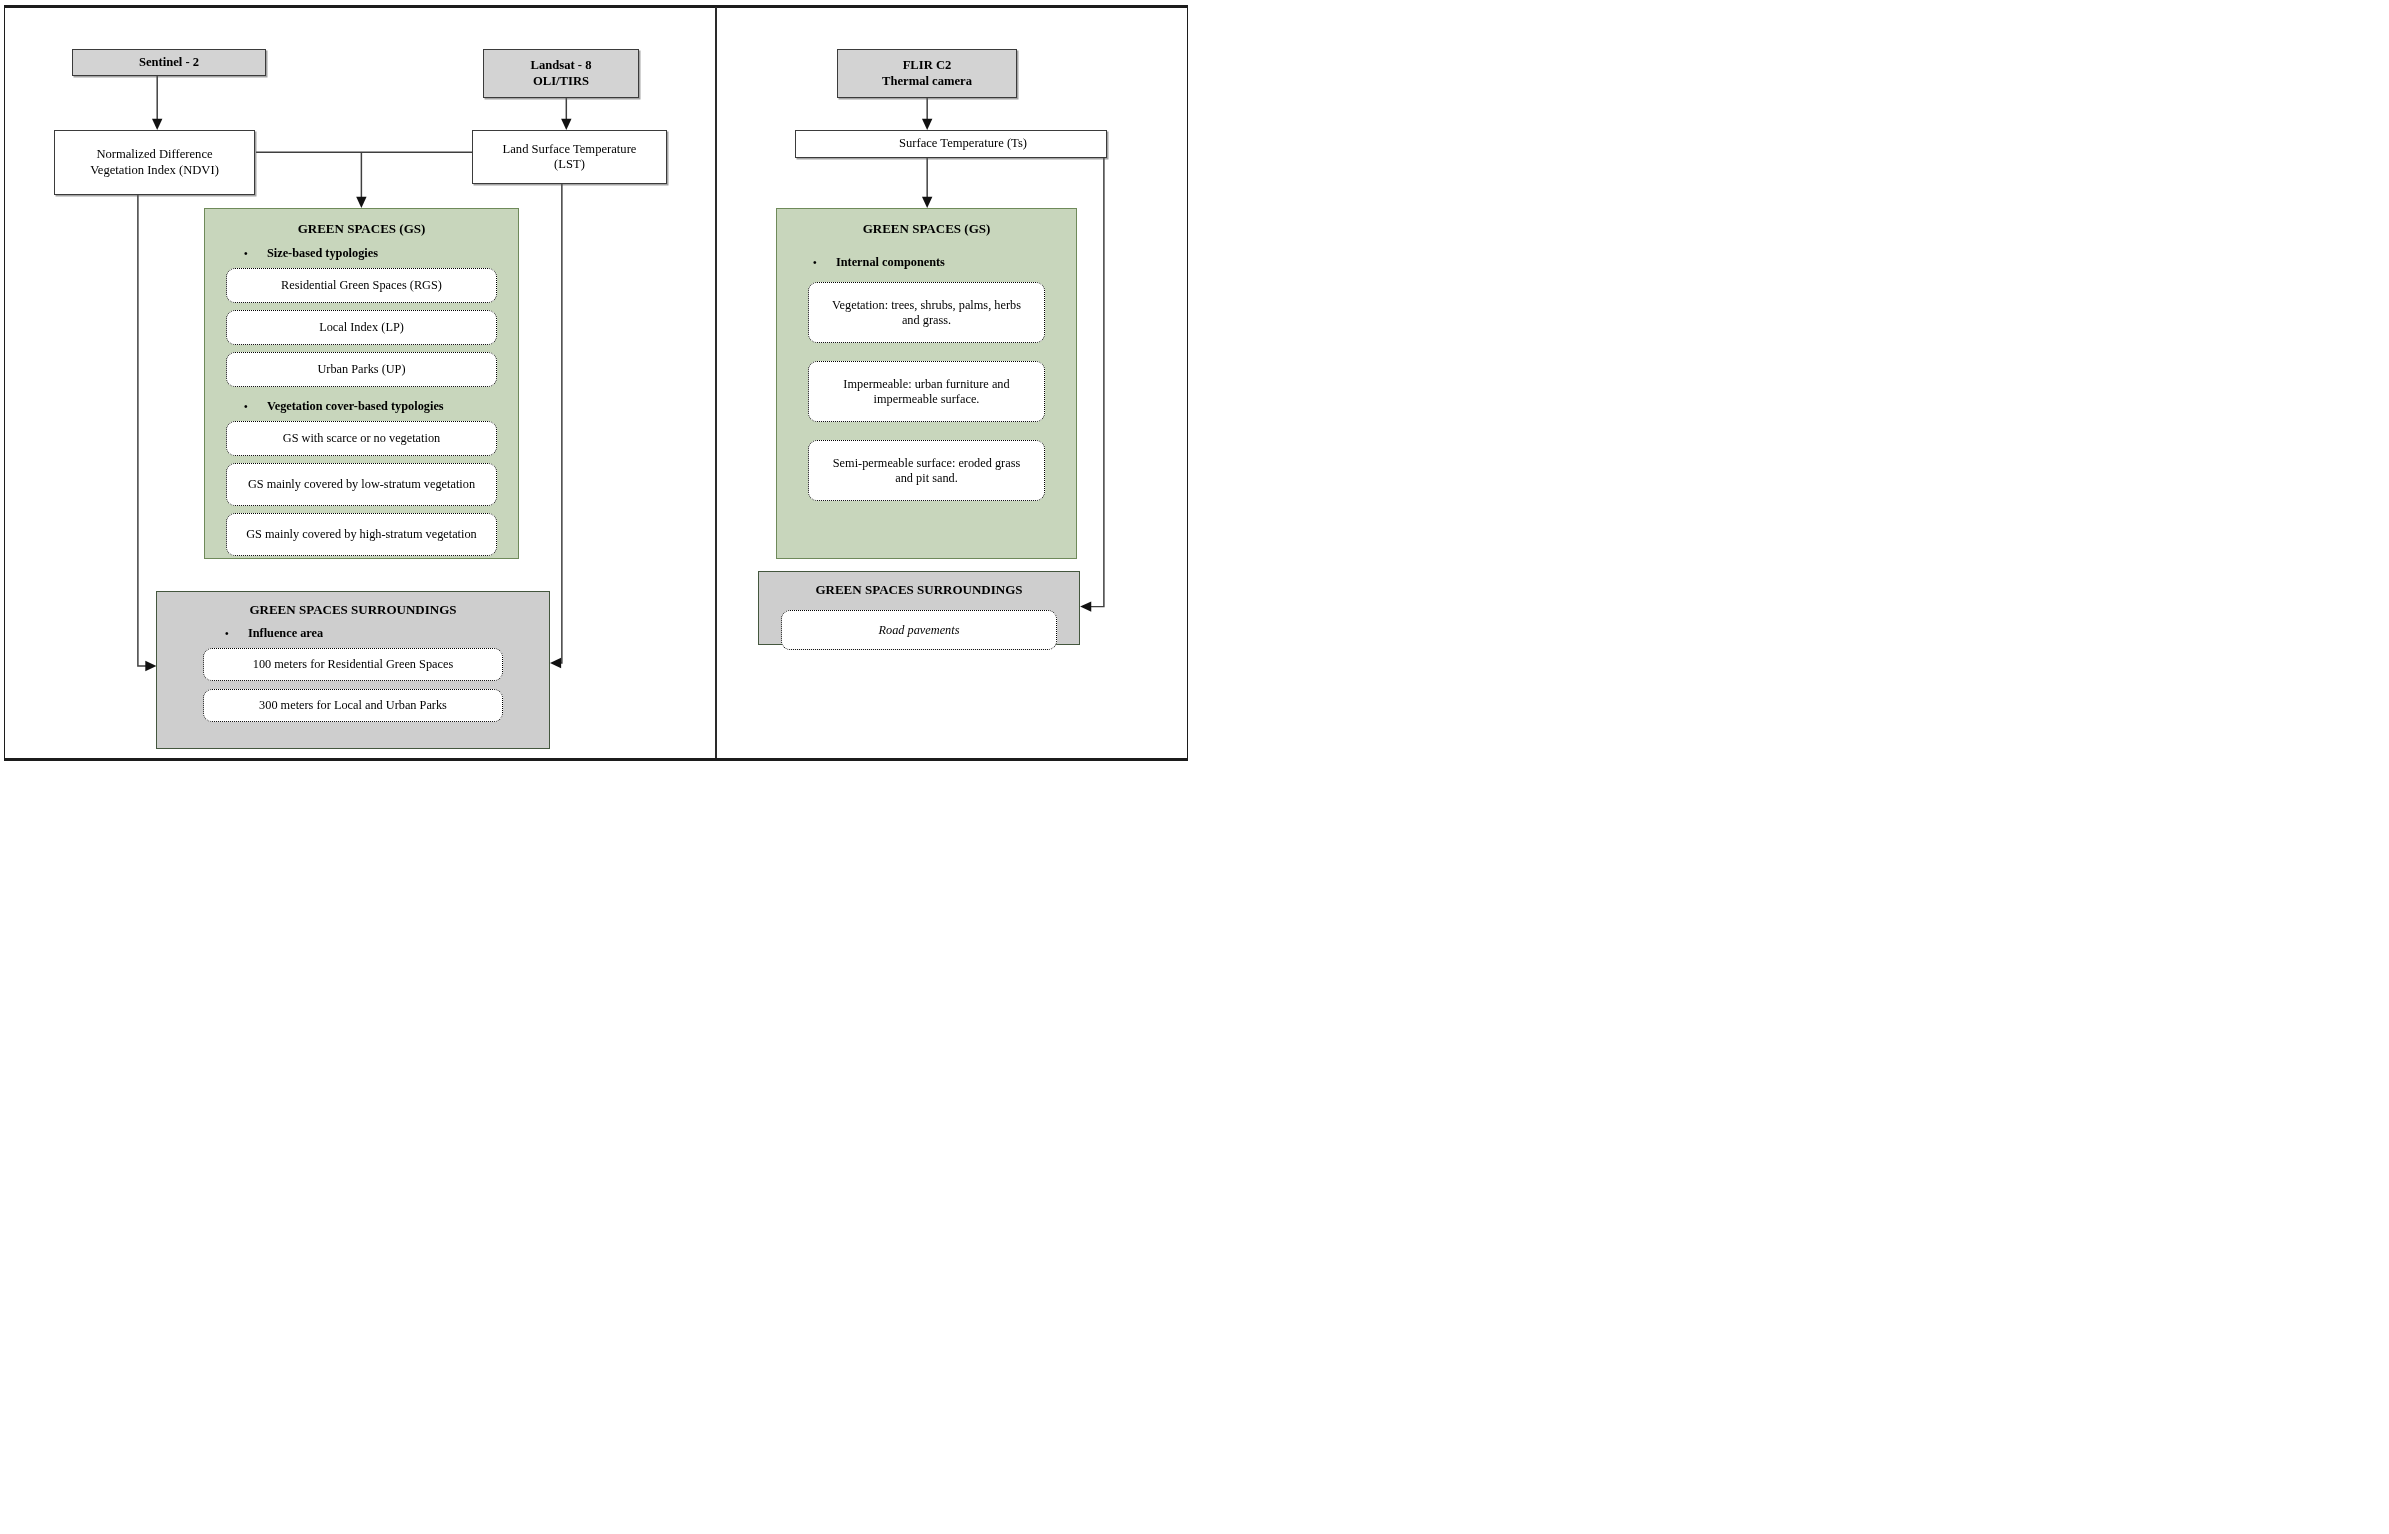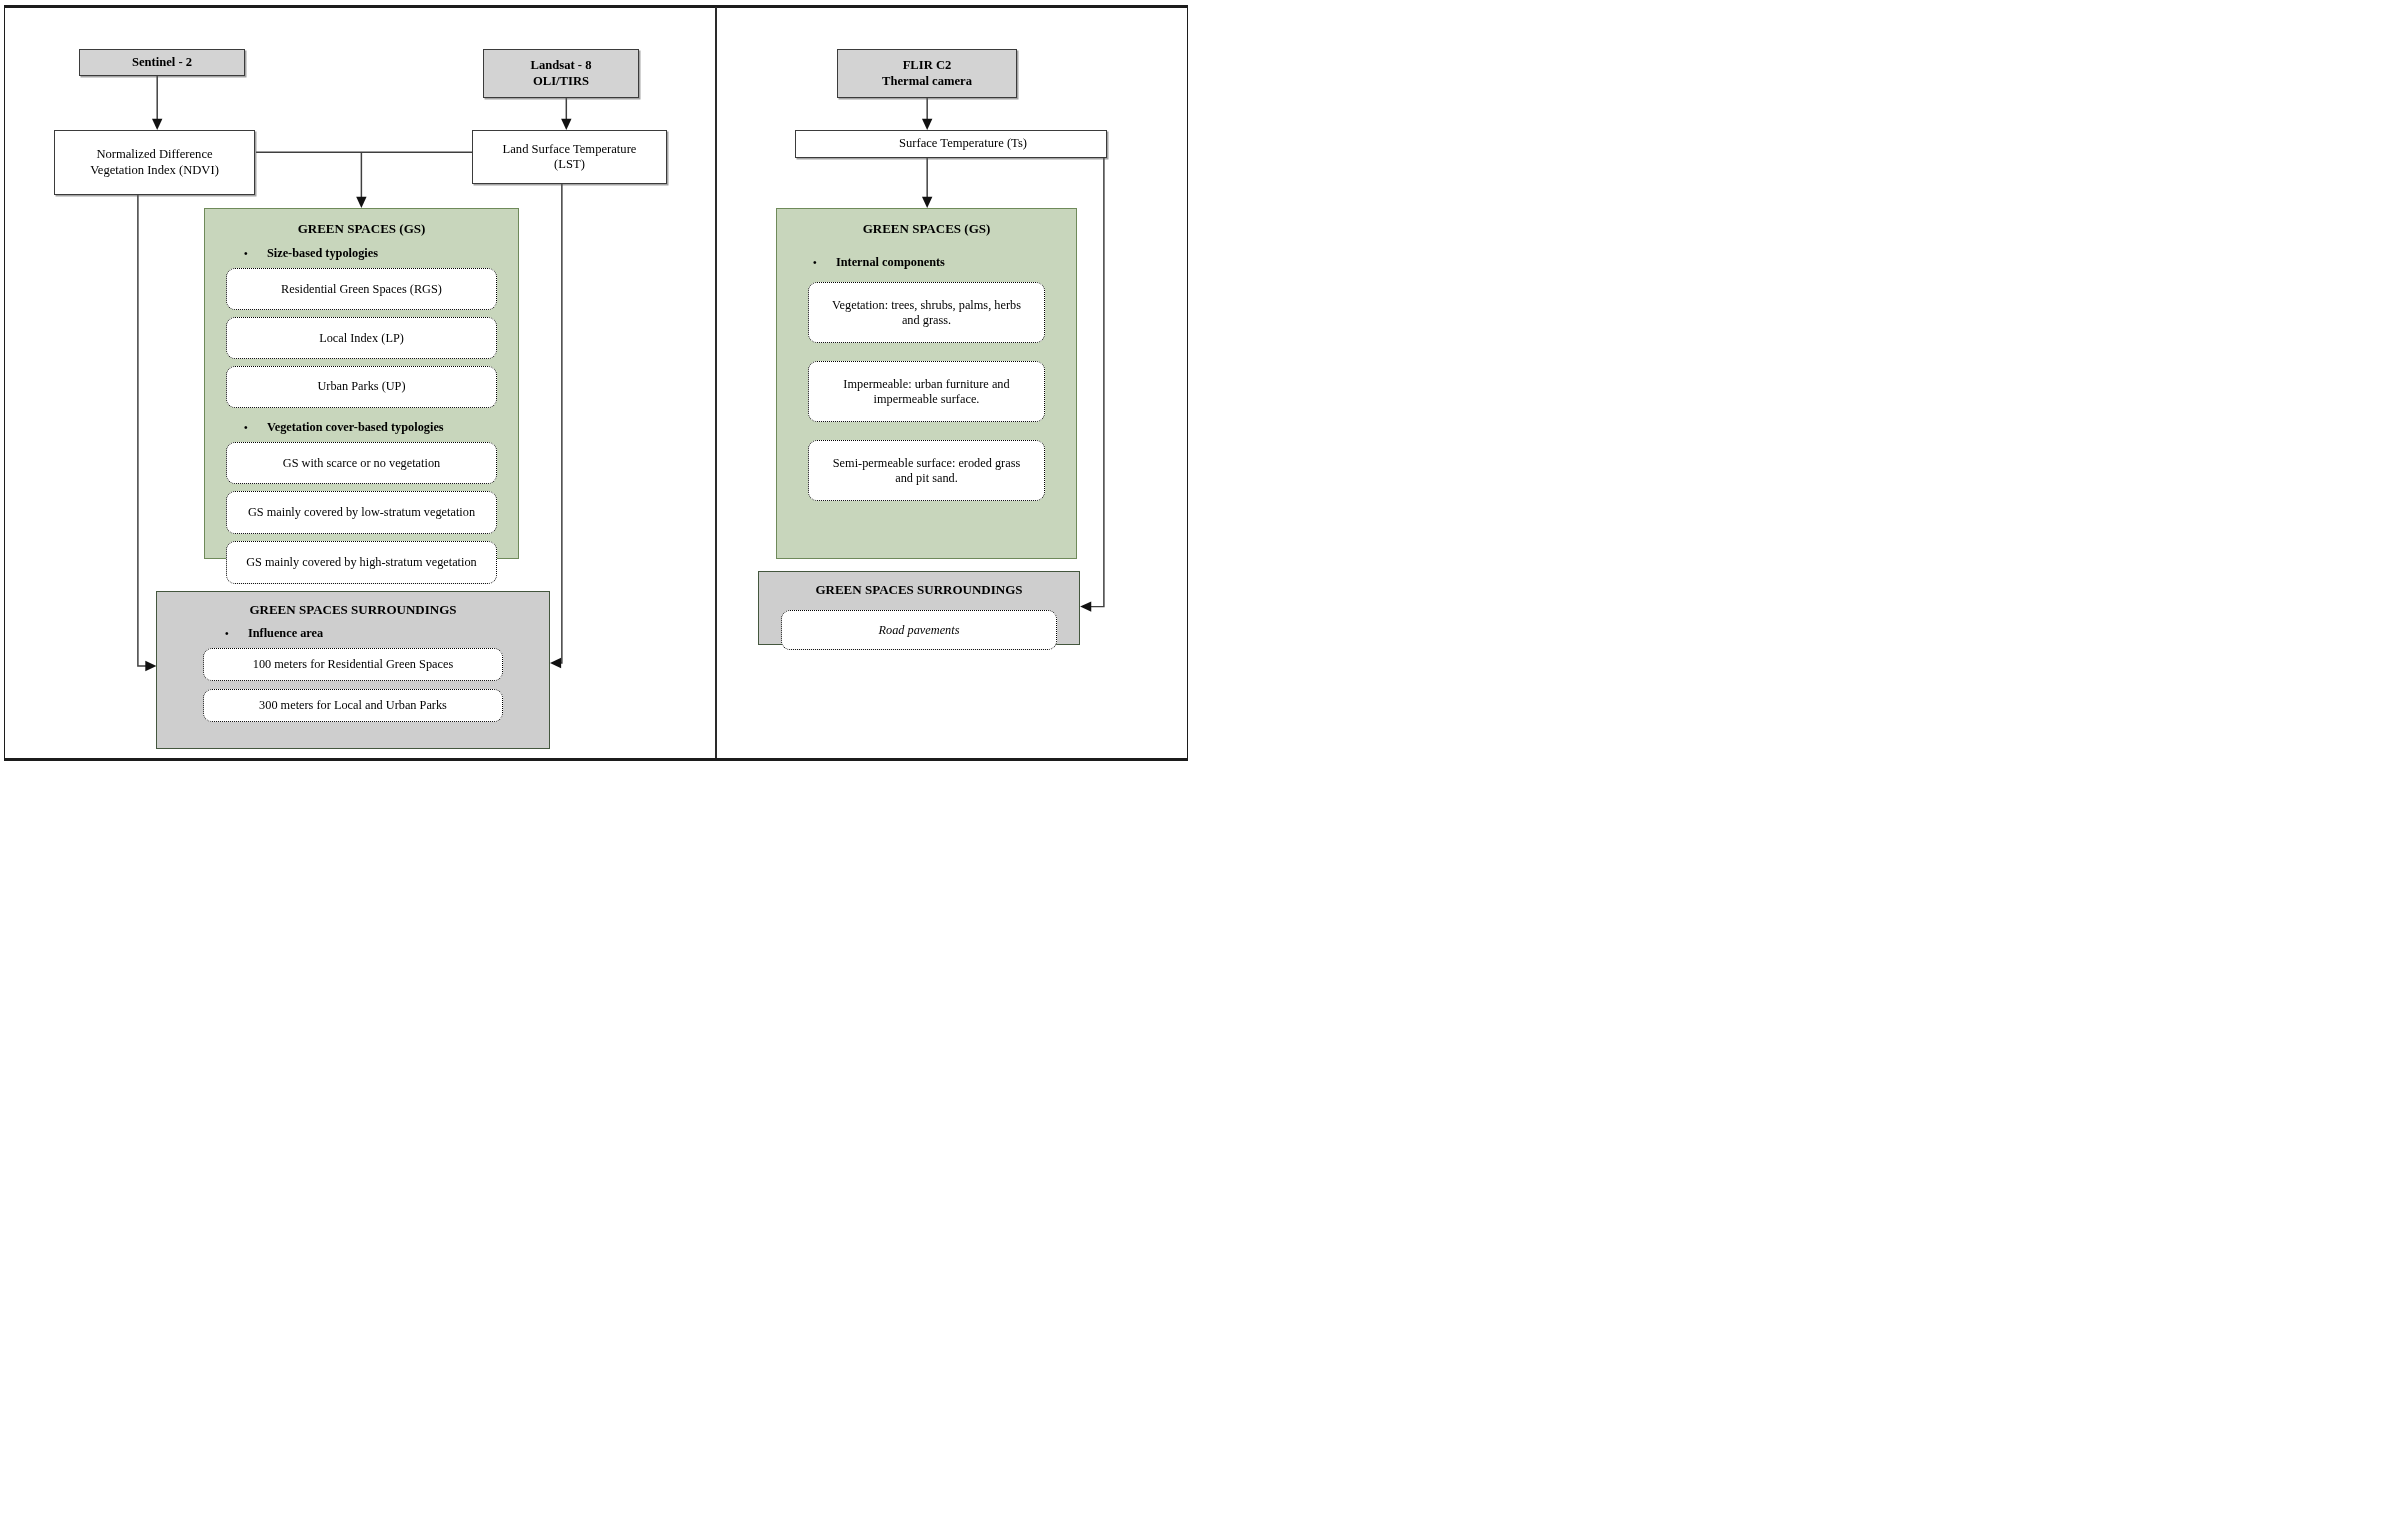--- a/index.html
+++ b/index.html
@@ -27,21 +27,21 @@
   .bulletrow{display:flex;align-items:baseline;font-weight:bold;font-size:12.3px;}
   .bulletdot{font-size:10.4px;margin-right:19.3px;}
   .dotted{box-sizing:border-box;background:#fff;border:1.8px dotted #000;border-radius:9px;
           display:flex;align-items:center;justify-content:center;text-align:center;
           font-size:12.3px;line-height:1.22;padding:1.5px 10.4px;}
   .italic{font-style:italic;}
   
   .greenL{left:204px;top:208px;width:315px;height:351px;padding-top:12px;}
   .greenL .bigtitle{margin-bottom:9px;}
   .greenL .bulletrow{padding-left:39px;margin-bottom:7.4px;}
-  .greenL .dotted{margin:0 21px 6.7px 21px;height:42px;}
+  .greenL .dotted{margin:0 21px 6.7px 21px;height:35px;}
   .greenL .dotted.two{height:43px;}
   .greenL .b2{margin-top:12px;}
   
   .greenR{left:776px;top:208px;width:301px;height:351px;padding-top:12px;}
   .greenR .bigtitle{margin-bottom:18px;}
   .greenR .bulletrow{padding-left:36px;margin-bottom:12px;}
   .greenR .dotted{margin:0 31px 18px 31px;height:61px;padding:1.5px 19.3px;}
   
   .grayL{left:156px;top:591px;width:394px;height:158px;padding-top:10.4px;}
   .grayL .bigtitle{margin-bottom:7.4px;}
@@ -78,21 +78,21 @@
       <polygon points="762,175 755,160 769,160"></polygon>
       <polygon points="486,280 479,265 493,265"></polygon>
       <polygon points="1248,175 1241,160 1255,160"></polygon>
       <polygon points="1248,280 1241,265 1255,265"></polygon>
       <polygon points="210,897 195,890 195,904"></polygon>
       <polygon points="740,893 755,886 755,900"></polygon>
       <polygon points="1454,817 1469,810 1469,824"></polygon>
     </g>
   </svg>
 
-  <div class="node src" style="left:79px;top:49px;width:166px;height:27px;">
+  <div class="node src" style="left:72px;top:49px;width:194px;height:27px;">
     <span>Sentinel - 2</span>
   </div>
 
   <div class="node src" style="left:483px;top:49px;width:156px;height:49px;">
     <span>Landsat - 8</span>
     <span>OLI/TIRS</span>
   </div>
 
   <div class="node" style="left:54px;top:130px;width:201px;height:65px;padding:0 13.4px;">
     <span>Normalized Difference Vegetation Index (NDVI)</span>

